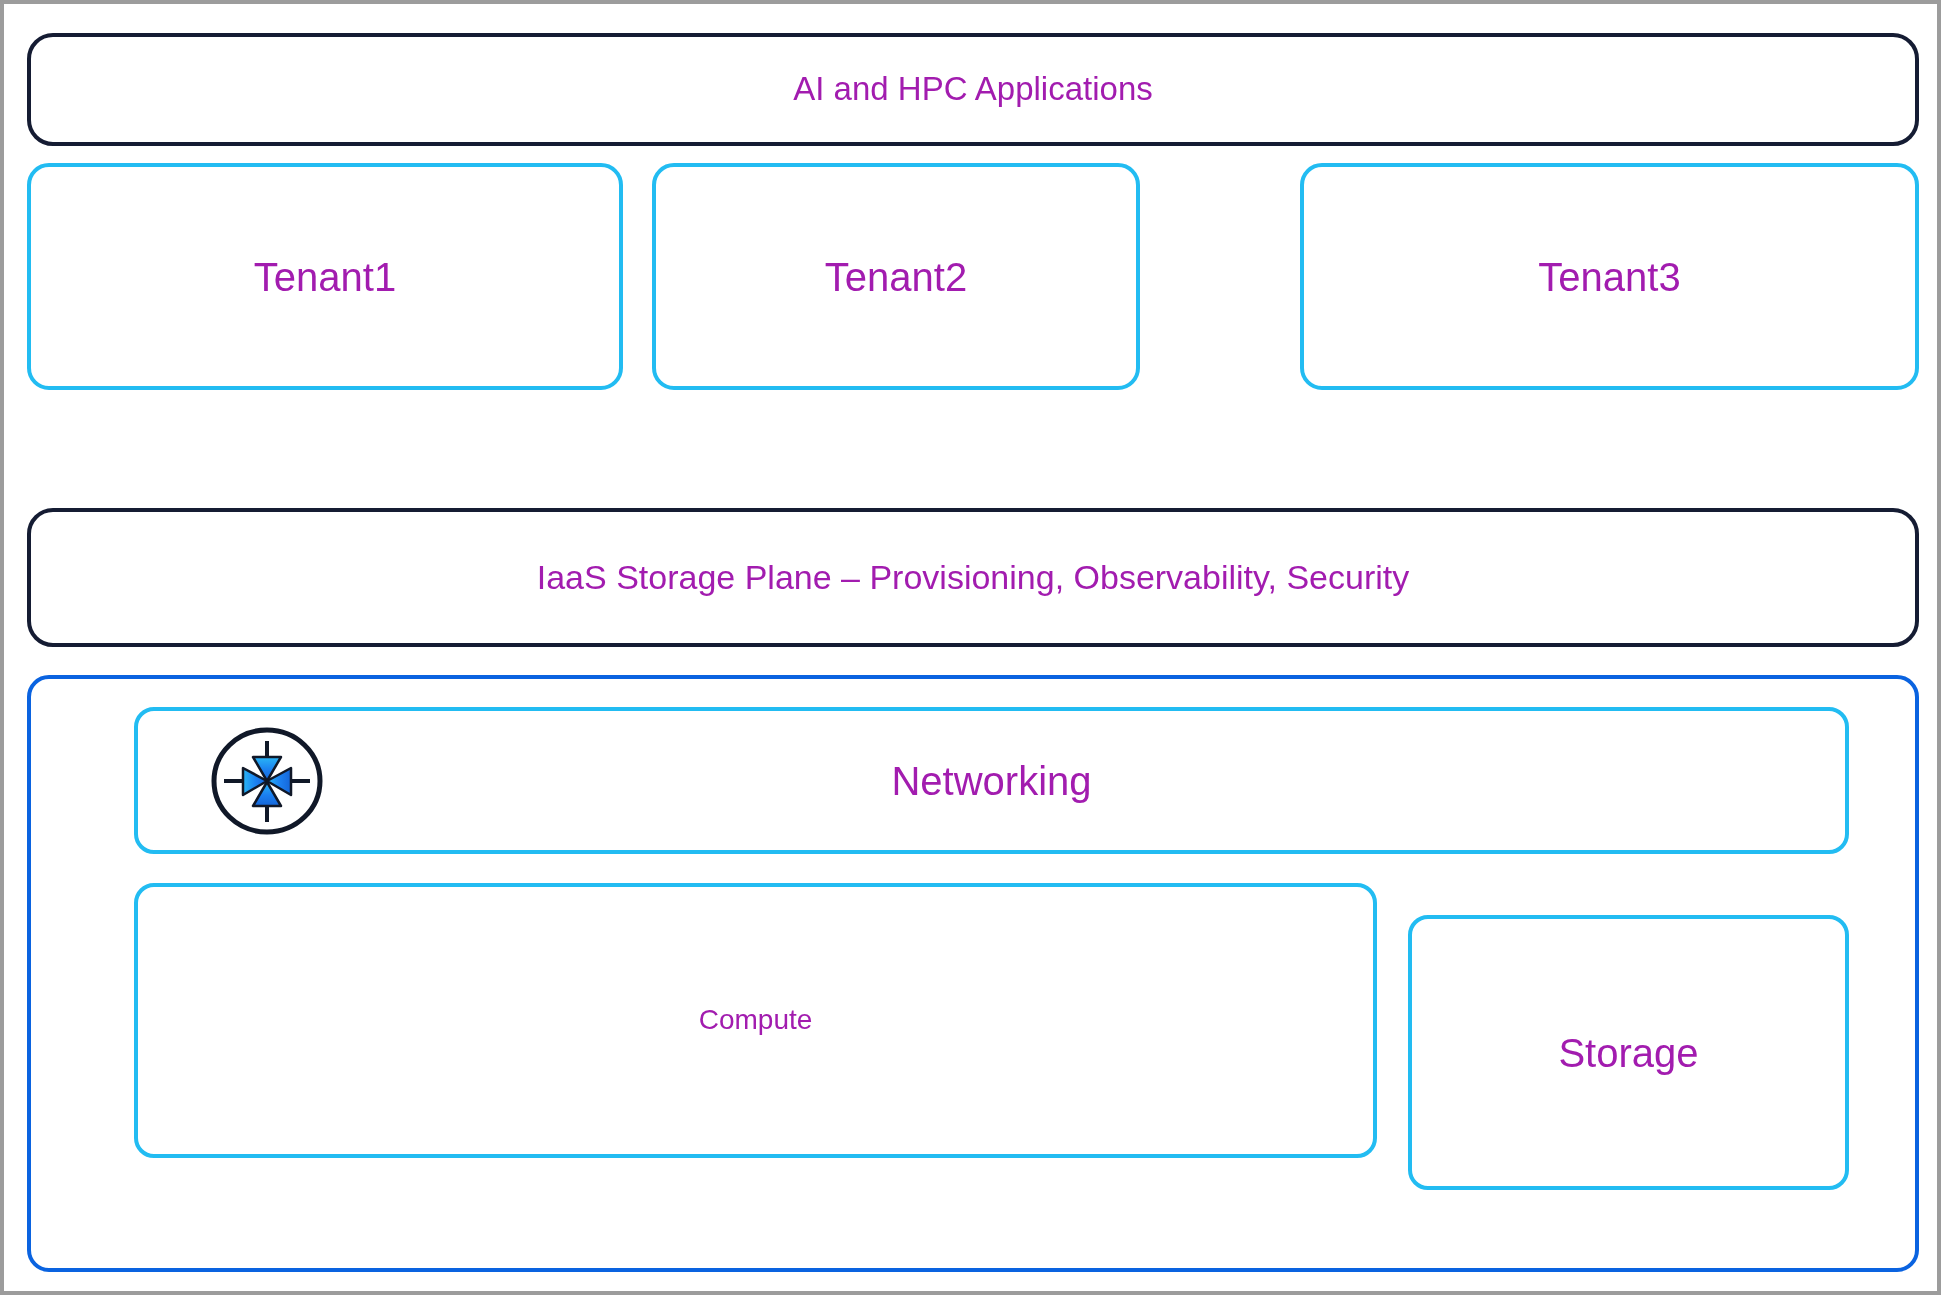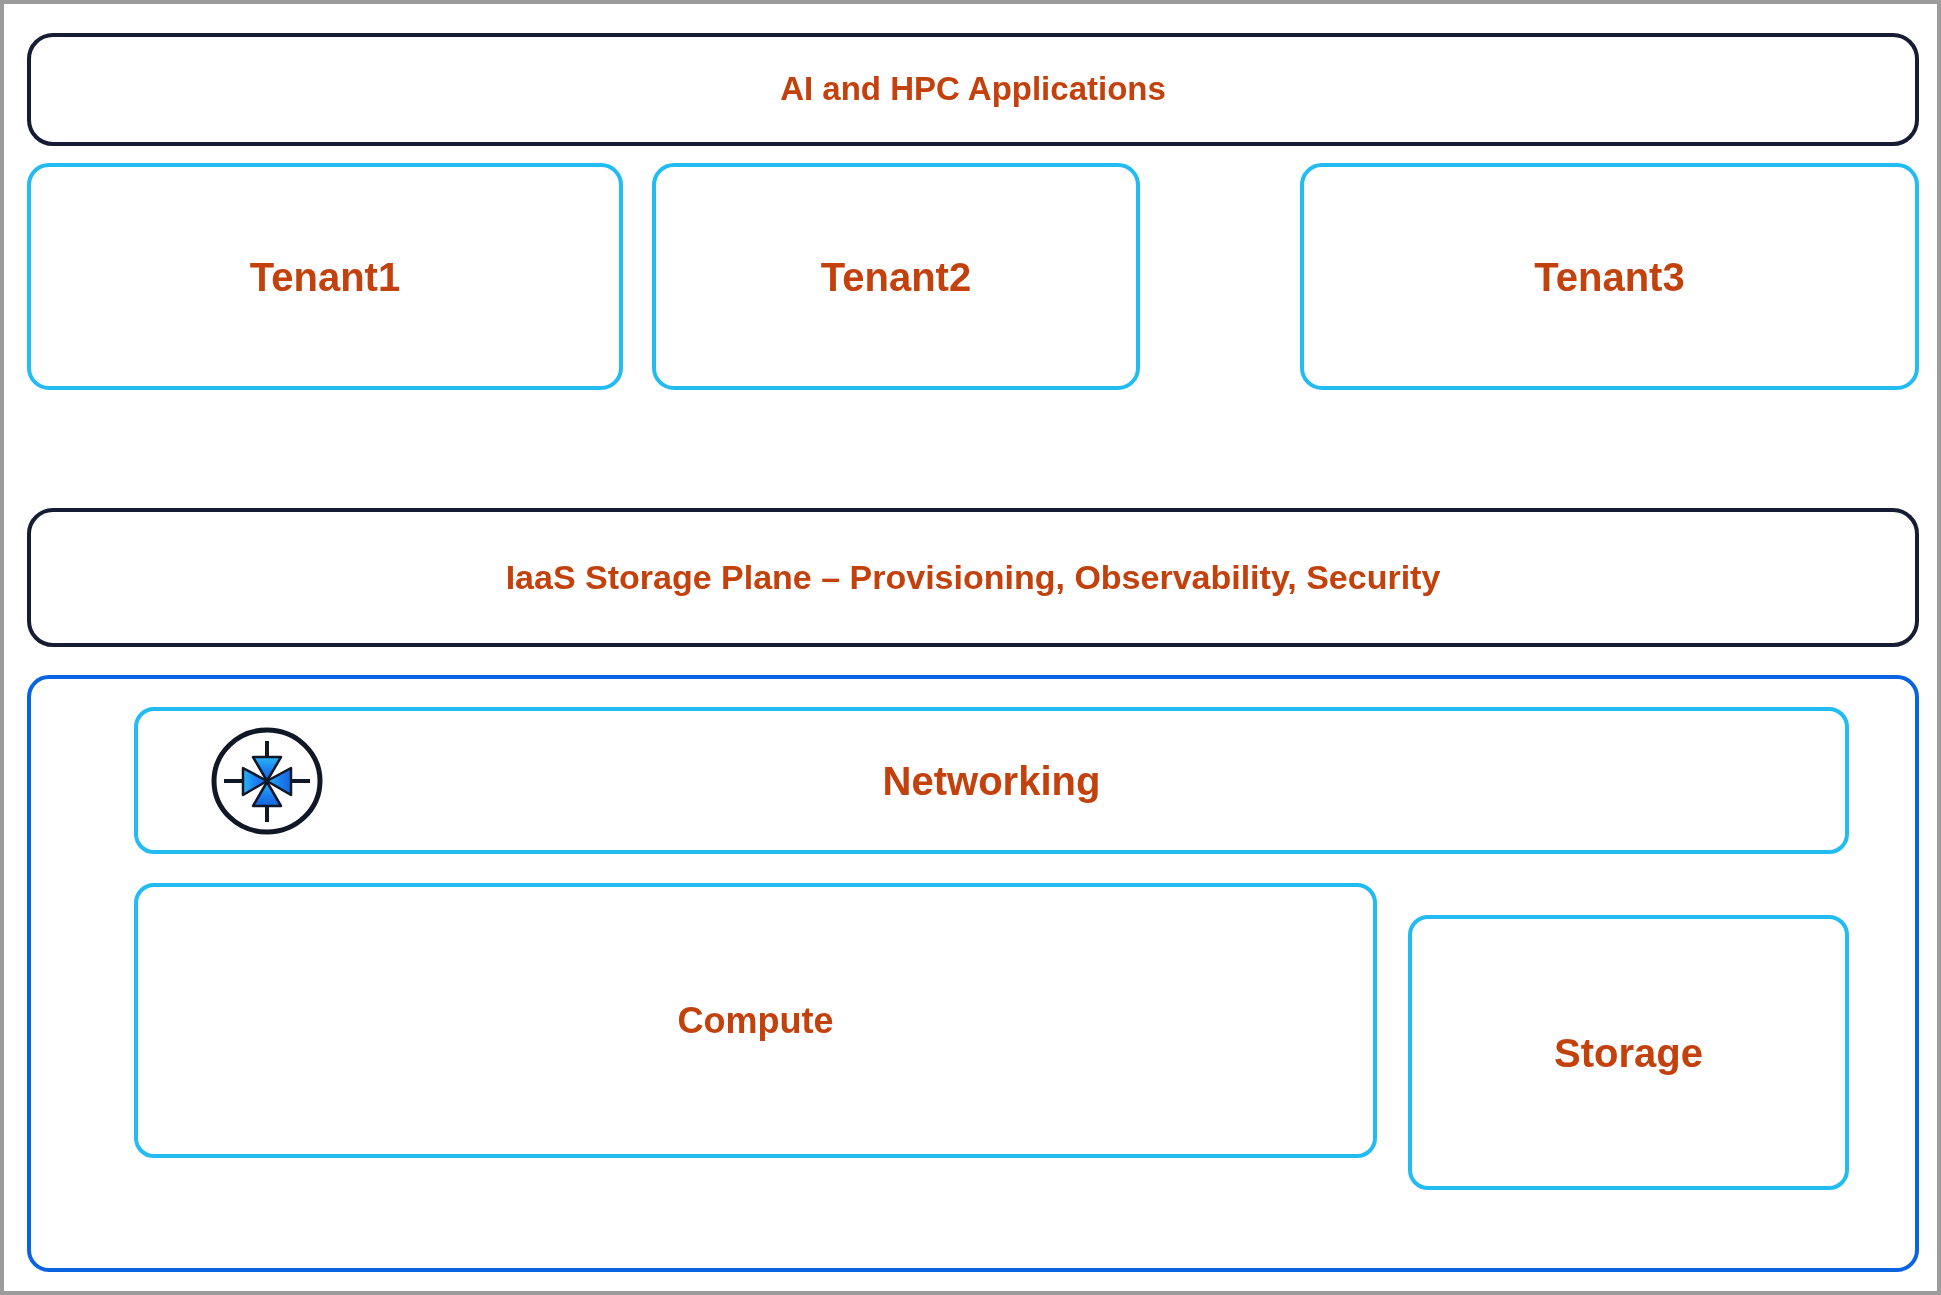--- a/index.html
+++ b/index.html
@@ -27,22 +27,22 @@
   .box {
     position: absolute;
     box-sizing: border-box;
     background: #ffffff;
     border-style: solid;
     display: flex;
     align-items: center;
     justify-content: center;
   }
   .box-label {
-    color: #c2410c;
-    font-weight: 700;
+    color: #a21caf;
+    font-weight: 400;
     line-height: 1.1;
     text-align: left;
     white-space: nowrap;
   }
 
   
   .navy   { border-color: #151c33; border-width: 4px; }
   .cyan   { border-color: #22bcf2; border-width: 4px; }
   .blue   { border-color: #0a63e0; border-width: 4px; }
 
@@ -101,21 +101,21 @@
     display: block;
   }
 
   
   #compute {
     position: absolute;
     left: 103px;  top: 204px;
     width: 1243px; height: 275px;
     border-radius: 20px;
   }
-  #compute .box-label { font-size: 36px; }
+  #compute .box-label { font-size: 28px; }
 
   #storage {
     position: absolute;
     left: 1377px; top: 204px;
     width: 441px;  height: 275px;
     border-radius: 20px;
     margin-top: 32px;
   }
   #storage .box-label { font-size: 40px; }
 </style>

